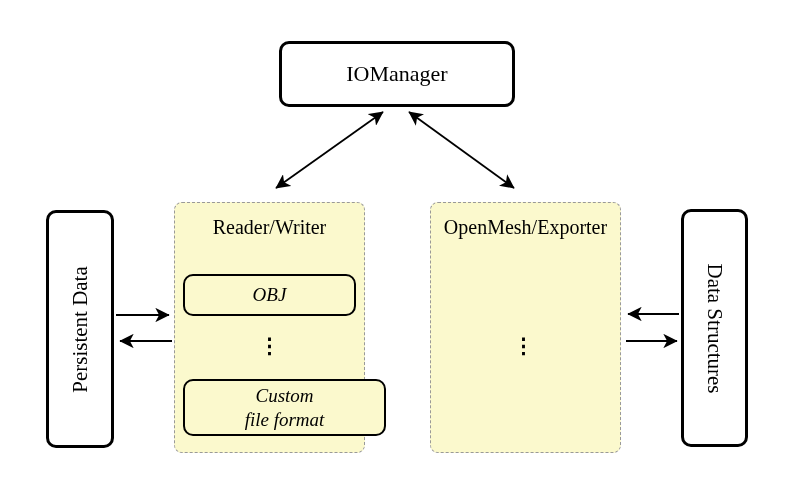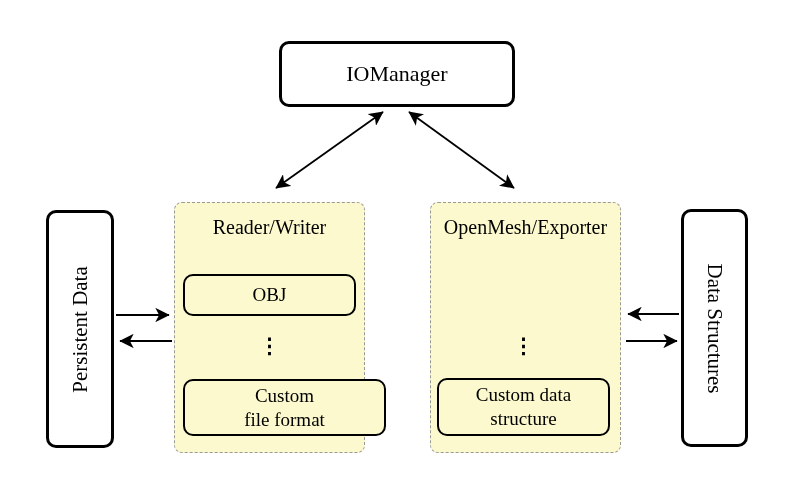--- a/index.html
+++ b/index.html
@@ -56,20 +56,21 @@
     background: #fbf9cd;
     border: 2.5px solid #000000;
     border-radius: 10px;
     display: flex;
     align-items: center;
     justify-content: center;
     text-align: center;
     font-size: 19px;
     line-height: 1.25;
     white-space: pre-line;
+    font-style: italic;
   }
 
   .vdots {
     text-align: center;
     font-size: 21px;
     font-weight: bold;
     letter-spacing: 0;
   }
 
   svg.arrows {
@@ -126,18 +127,14 @@
   <div class="abs vdots" style="left:183px; top:334px; width:173px;">⋮</div>
   <div class="abs innerbox" style="left:183px; top:379px; width:203px; height:57px;justify-content:center;">
     <span>Custom
 file format</span>
   </div>
 
   <div class="abs panel" style="left:430px; top:202px; width:191px; height:251px;">
     <div class="panel-label">OpenMesh/Exporter</div>
   </div>
   <div class="abs vdots" style="left:437px; top:334px; width:173px;">⋮</div>
-  <div class="abs innerbox" style="left:437px; top:378px; width:173px; height:58px;">
-    <span>Custom data
-structure</span>
-  </div>
 
 </div>
 
 </body></html>

